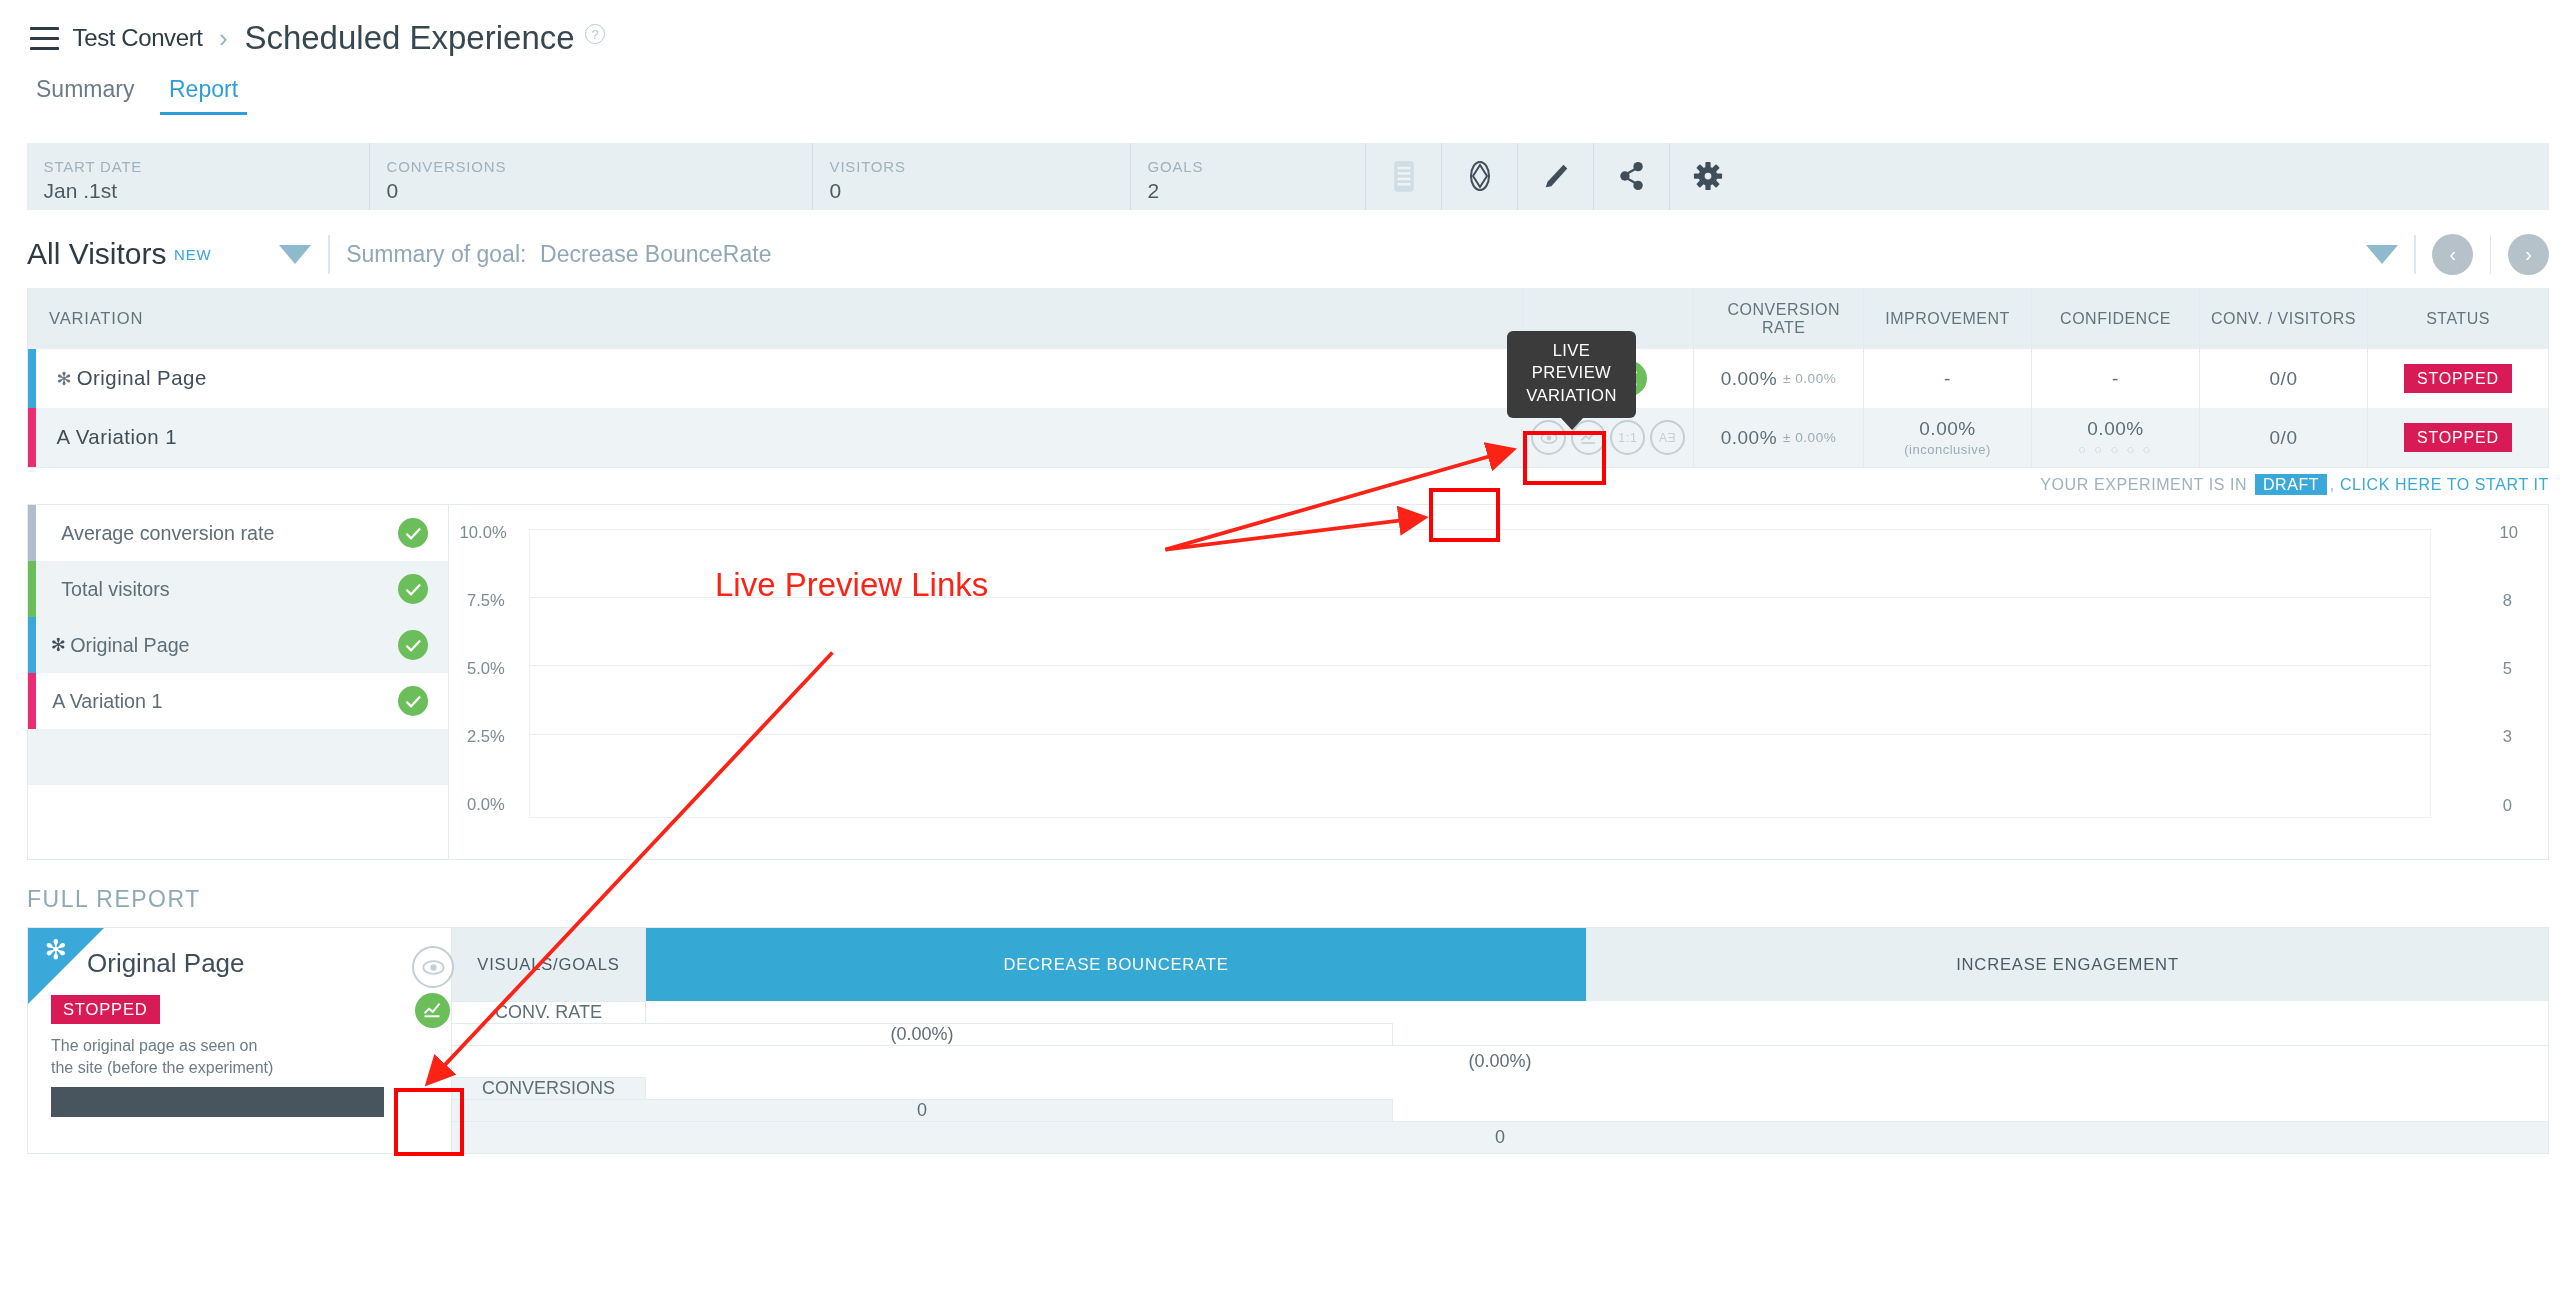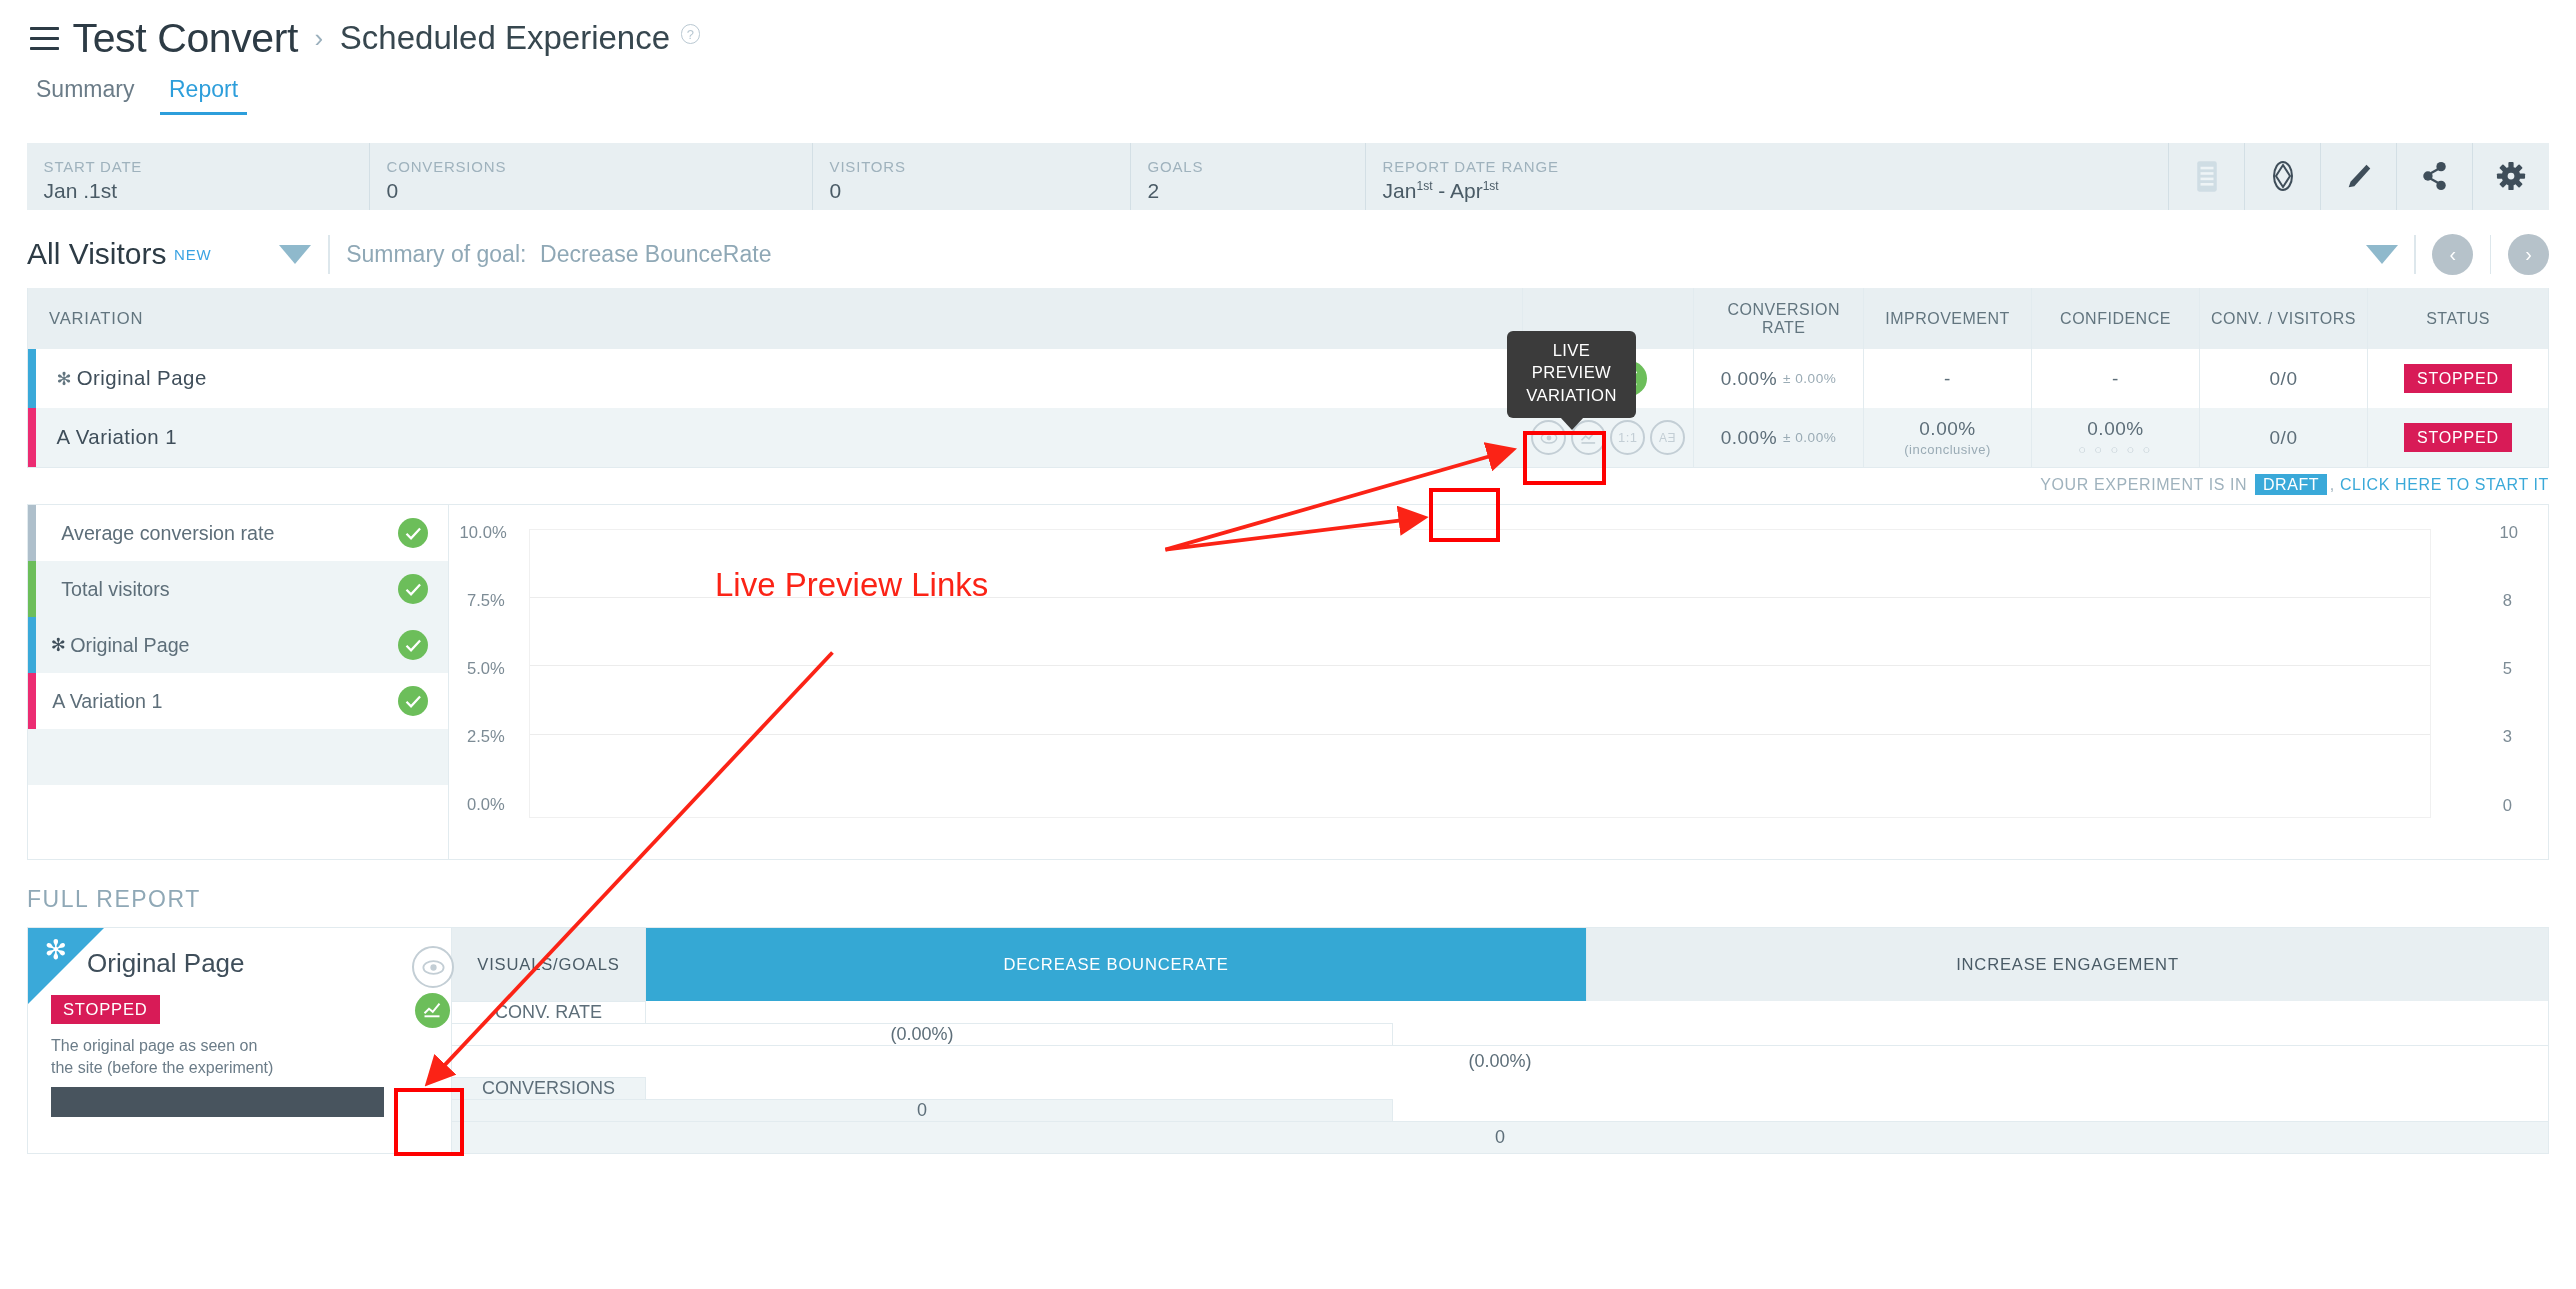--- a/index.html
+++ b/index.html
@@ -9,21 +9,21 @@
     background:#ffffff;
     color:#3f4e5a;
     position:relative;
     overflow:hidden;
   }
 
   
   #topbar { height:76px; display:flex; align-items:center; padding-left:30px; }
   .hamburger { width:29px; height:23px; display:flex; flex-direction:column; justify-content:space-between; margin-right:13.6px; }
   .hamburger span { display:block; height:3px; background:#2d3b45; border-radius:0.8px; }
-  .crumb-main { font-size:41px; color:#2d3b45; font-weight:400; letter-spacing:-0.4px; }
+  .crumb-main { font-size:24px; color:#2d3b45; font-weight:400; letter-spacing:-0.4px; }
   .crumb-sep { font-size:26px; color:#9bb0bd; margin:0 16.6px; }
   .crumb-sub { font-size:33px; color:#37474f; font-weight:400; }
   .help-icon {
     display:inline-flex; align-items:center; justify-content:center;
     width:19.7px;height:19.7px;border-radius:50%;border:1.5px solid #b9c8d2;
     color:#b9c8d2;font-size:13px;margin-left:10.6px; margin-bottom:7.6px;
   }
 
   
   #tabs { display:flex; padding-left:27px; height:50px; align-items:flex-start; }
@@ -206,28 +206,20 @@
     <div class="stat-value">0</div>
   </div>
   <div class="stat s3">
     <div class="stat-label">VISITORS</div>
     <div class="stat-value">0</div>
   </div>
   <div class="stat s4">
     <div class="stat-label">GOALS</div>
     <div class="stat-value">2</div>
   </div>
-  <div class="stat s5">
-    <div class="stat-label">REPORT DATE RANGE</div>
-    <div class="stat-value">
-      <span>Jan</span><sup>1st</sup>
-      <span>-</span>
-      <span>Apr</span><sup>1st</sup>
-    </div>
-  </div>
 
   <div class="iconbtn">
     <svg width="26" height="33" viewBox="0 0 24 30">
         <rect x="3" y="1" width="18" height="28" rx="2" fill="#cfdde4"></rect>
         <rect x="6" y="6" width="12" height="2.4" fill="#eef4f6"></rect>
         <rect x="6" y="11" width="12" height="2.4" fill="#eef4f6"></rect>
         <rect x="6" y="16" width="12" height="2.4" fill="#eef4f6"></rect>
         <rect x="6" y="21" width="12" height="2.4" fill="#eef4f6"></rect>
       </svg>
   </div>

